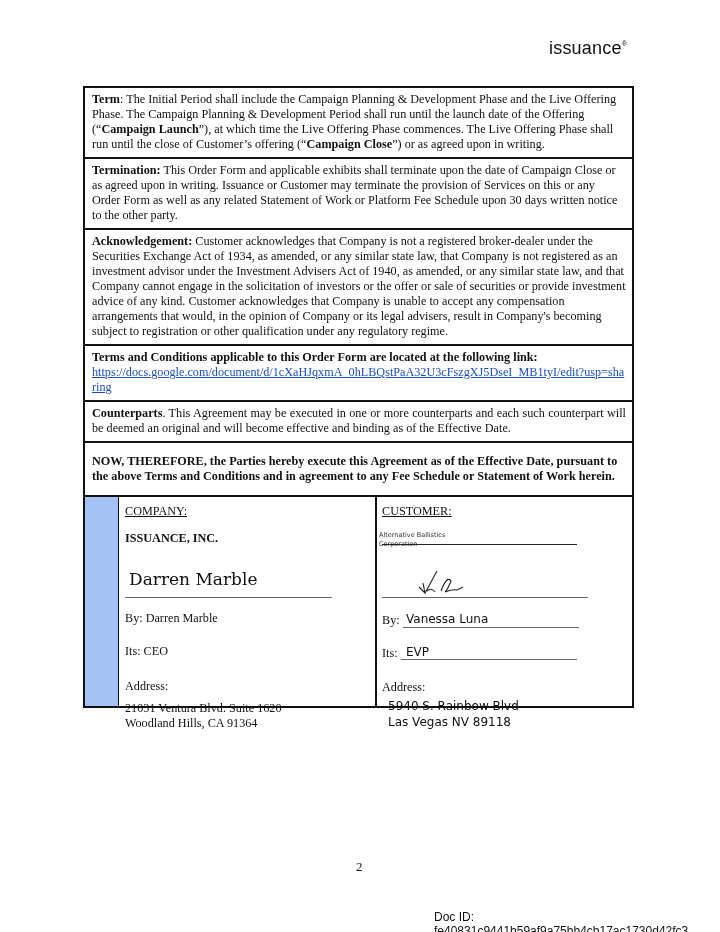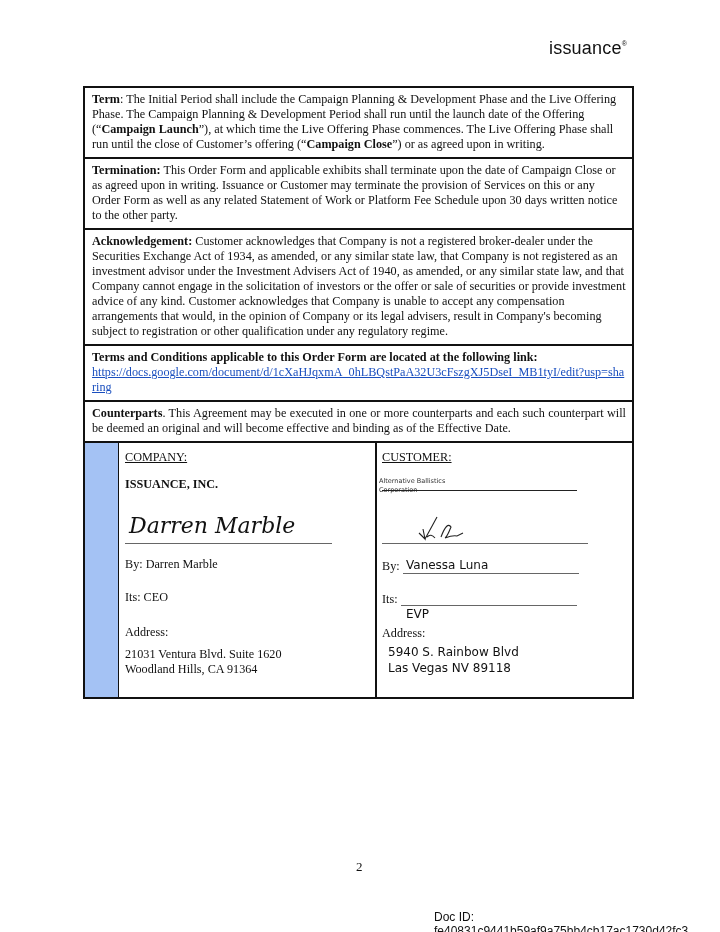--- a/index.html
+++ b/index.html
@@ -5,29 +5,29 @@
   html, body { margin:0; padding:0; background:#ffffff; }
   body { width:720px; height:932px; position:relative; overflow:hidden; font-family:"Liberation Serif", serif; color:#111; }
   .logo { position:absolute; left:549px; top:38px; font-family:"Liberation Sans", sans-serif; font-size:18px; color:#111; letter-spacing:0.2px; }
   .logo sup { font-size:7px; vertical-align:top; position:relative; top:2px; }
   .table { position:absolute; left:83px; top:86px; width:551px; border:2px solid #111; box-sizing:border-box; }
   .row { border-bottom:2px solid #111; padding:4px 6px 5px 7px; font-size:12.2px; line-height:15px; }
   .row:last-child { border-bottom:none; }
   .row b { font-weight:bold; }
   .justify { text-align:justify; }
   a.link { color:#1a4fbf; text-decoration:underline; word-break:break-all; }
-  .sig { display:flex; height:254px; padding:0; }
+  .sig { display:flex; height:209px; padding:0; }
   .sig .blue { width:33px; background:#a4c2f4; border-right:1.5px solid #111; }
   .sig .col { position:relative; font-size:12.2px; }
   .sig .left { width:256px; border-right:2px solid #111; }
   .sig .right { flex:1; }
   .abs { position:absolute; }
   .u { text-decoration:underline; }
   .line { position:absolute; height:1px; background:#666; }
-  .script { font-family:"DejaVu Serif", serif; font-style:italic; font-size:22px; }
+  .script { font-family:"DejaVu Serif", serif; font-size:17px; }
   .sans { font-family:"DejaVu Sans", sans-serif; }
   .small { font-family:"DejaVu Sans", sans-serif; font-size:6.5px; color:#333; line-height:9px; }
   .pagenum { position:absolute; left:356px; top:859px; font-size:13px; }
   .docid { position:absolute; left:434px; top:910px; font-family:"Liberation Sans", sans-serif; font-size:12px; color:#111; }
 </style>
 </head>
 <body>
 
 <div class="logo"><span>issuance</span><sup>®</sup></div>
 
@@ -40,20 +40,23 @@
   </div>
   <div class="row">
     <b>Acknowledgement:</b><span> Customer acknowledges that Company is not a registered broker-dealer under the Securities Exchange Act of 1934, as amended, or any similar state law, that Company is not registered as an investment advisor under the Investment Advisers Act of 1940, as amended, or any similar state law, and that Company cannot engage in the solicitation of investors or the offer or sale of securities or provide investment advice of any kind. Customer acknowledges that Company is unable to accept any compensation arrangements that would, in the opinion of Company or its legal advisers, result in Company's becoming subject to registration or other qualification under any regulatory regime.</span>
   </div>
   <div class="row">
     <b>Terms and Conditions applicable to this Order Form are located at the following link:</b><br>
     <a class="link">https://docs.google.com/document/d/1cXaHJqxmA_0hLBQstPaA32U3cFszgXJ5DseI_MB1tyI/edit?usp=sharing</a>
   </div>
   <div class="row justify">
     <b>Counterparts</b><span>. This Agreement may be executed in one or more counterparts and each such counterpart will be deemed an original and will become effective and binding as of the Effective Date.</span>
+  </div>
+  <div class="row" style="padding-top:11px; padding-bottom:11px;">
+    <b>NOW, THEREFORE, the Parties hereby execute this Agreement as of the Effective Date, pursuant to the above Terms and Conditions and in agreement to any Fee Schedule or Statement of Work herein.</b>
   </div>
   <div class="row sig">
     <div class="blue"></div>
     <div class="col left">
       <div class="abs u" style="left:6px; top:7px;">COMPANY:</div>
       <div class="abs" style="left:6px; top:34px; font-weight:bold;">ISSUANCE, INC.</div>
       <div class="abs script" style="left:10px; top:75px;">Darren Marble</div>
       <div class="line" style="left:6px; top:100px; width:207px;"></div>
       <div class="abs" style="left:6px; top:114px;">By: Darren Marble</div>
       <div class="abs" style="left:6px; top:147px;">Its: CEO</div>
@@ -70,21 +73,21 @@
       <div class="line" style="left:5px; top:47px; width:195px; background:#222;"></div>
       <svg class="abs" style="left:40px; top:68px;" width="56" height="32" viewBox="0 0 56 32">
         <path d="M2 22 L8 28 L6 18 M8 28 L20 6 M10 26 Q14 22 18 27" stroke="#222" stroke-width="1.1" fill="none"></path>
         <path d="M24 26 Q30 10 34 16 Q30 26 28 27 Q36 24 40 25 L46 22" stroke="#222" stroke-width="1.1" fill="none"></path>
       </svg>
       <div class="line" style="left:5px; top:100px; width:206px;"></div>
       <div class="abs" style="left:5px; top:116px;">By:</div>
       <div class="abs sans" style="left:29px; top:115px; font-size:12px;">Vanessa Luna</div>
       <div class="line" style="left:26px; top:130px; width:176px;"></div>
       <div class="abs" style="left:5px; top:149px;">Its:</div>
-      <div class="abs sans" style="left:29px; top:148px; font-size:12px;margin-top:16px;">EVP</div>
+      <div class="abs sans" style="left:29px; top:148px; font-size:12px;">EVP</div>
       <div class="line" style="left:24px; top:162px; width:176px;"></div>
       <div class="abs" style="left:5px; top:183px;">Address:</div>
       <div class="abs sans" style="left:11px; top:202px; font-size:12px;">5940 S. Rainbow Blvd</div>
       <div class="abs sans" style="left:11px; top:218px; font-size:12px;">Las Vegas NV 89118</div>
     </div>
   </div>
 </div>
 
 <div class="pagenum">2</div>
 <div class="docid">Doc ID: fe40831c9441b59af9a75bb4cb17ac1730d42fc3</div>

